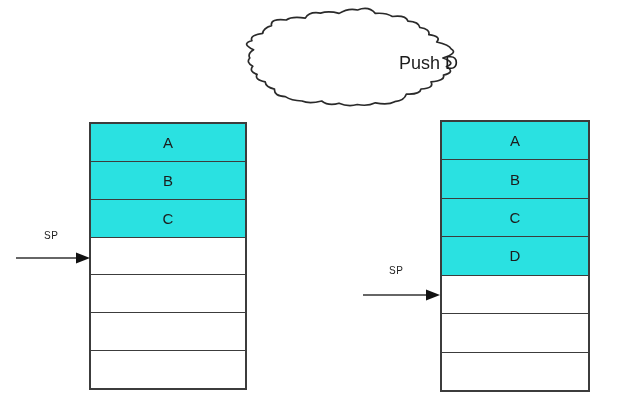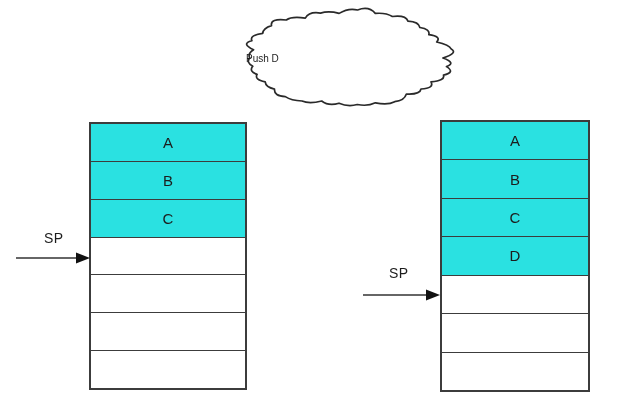--- a/index.html
+++ b/index.html
@@ -35,33 +35,33 @@
     font-size: 15px;
     color: var(--text, #1c1c1c);
   }
   .cell:first-child { border-top: none; }
   .cell.filled { background: var(--filled, #2ae1e1); }
 
   
   .cloud { position: absolute; left: 238px; top: 4px; width: 220px; height: 108px; }
   .cloud svg { position: absolute; left: 0; top: 0; overflow: visible; }
   .cloud-label {
-    position: absolute; left: 8px; right: 0; top: 49px;
-    text-align: left;
-    font-size: 10px;
+    position: absolute; left: 0; right: 0; top: 49px;
+    text-align: right;
+    font-size: 18px;
     color: var(--text, #1c1c1c);
   }
 
   
   .pointer { position: absolute; }
   .pointer-before { left: 16px;  top: 230px; width: 76px; height: 38px; }
   .pointer-after  { left: 363px; top: 265px; width: 78px; height: 38px; }
   .sp-label {
     position: absolute;
-    font-size: 14px;
+    font-size: 10px;
     color: var(--text, #1c1c1c);
     letter-spacing: 0.5px;
   }
   .pointer-before .sp-label { left: 28px; top: 0; }
   .pointer-after  .sp-label { left: 26px; top: 0; }
   .arrow { position: absolute; left: 0; }
   .pointer-before .arrow { top: 20px; }
   .pointer-after  .arrow { top: 22px; }
 </style>
 </head>

